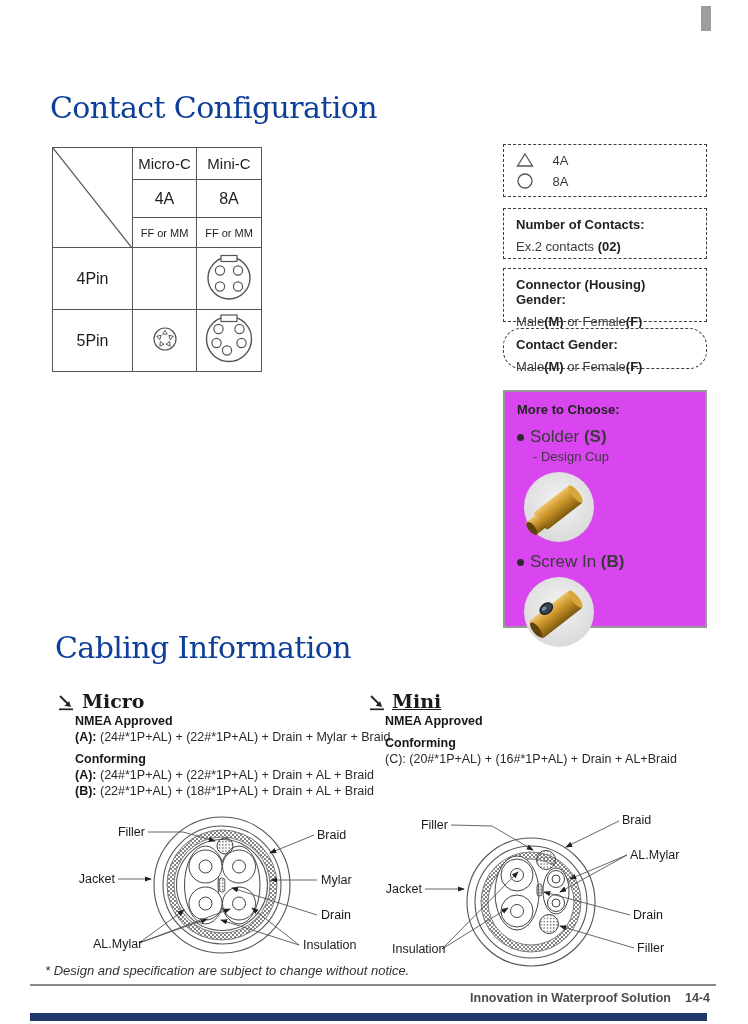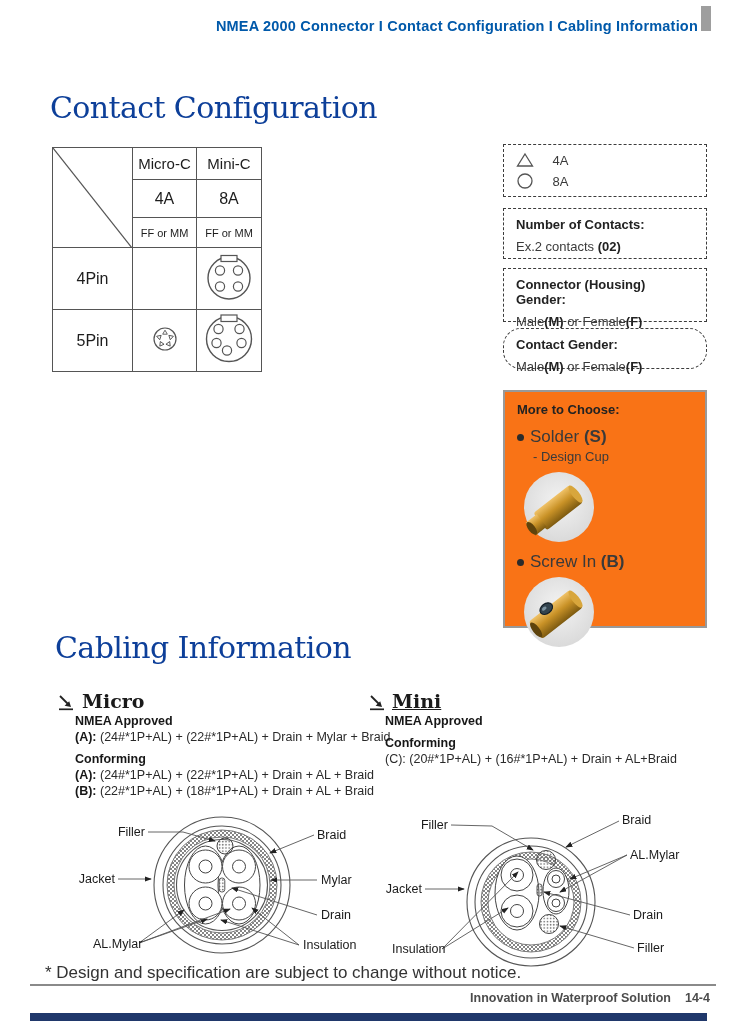--- a/index.html
+++ b/index.html
@@ -20,46 +20,45 @@
   .t-series{font-size:15px;color:#1d1d1d;}
   .t-amp{font-size:16px;color:#1d1d1d;}
   .t-ff{font-size:11px;color:#1d1d1d;}
   .t-pin{font-size:16px;color:#1d1d1d;}
   
   .dashbox{border:1.5px dashed #3c3c3c;box-sizing:border-box;padding:8px 12px 6px 12px;background:#fff;}
   .dashbox .bx-title{font-size:13px;font-weight:bold;color:#222;margin-bottom:7px;}
   .dashbox .bx-body{font-size:13px;color:#3a3a3a;}
   .bx-body b{color:#222;}
   
-  #more-box{border:2px solid #999;box-sizing:border-box;padding:10px 12px;background:#f97316;}
+  #more-box{border:2px solid #999;box-sizing:border-box;padding:10px 12px;background:#d946ef;}
   #more-box .bx-title{font-size:13px;font-weight:bold;color:#222;margin-bottom:10px;}
   .bullet-line{font-size:17px;color:#3a3a3a;margin:4px 0 2px 0;}
   .bullet-dot{display:inline-block;width:7px;height:7px;border-radius:50%;background:#2b2b2b;
               margin-right:6px;vertical-align:1px;}
   .sub-line{font-size:13px;color:#3a3a3a;margin:1px 0 4px 16px;}
   .pin-img{display:block;margin:2px 0 6px 4px;}
   
   .cable-name{font-family:"DejaVu Serif",serif;font-weight:bold;font-size:19px;color:#1a1a1a;}
   .spec-title{font-size:12.5px;font-weight:bold;color:#171717;margin-top:8px;}
   .spec-line{font-size:12.5px;color:#2a2a2a;margin-top:2px;white-space:nowrap;}
   .spec-line b{color:#171717;}
   
-  #foot-note{font-size:17px;color:#333;}
+  #foot-note{font-size:13px;color:#333;font-style:italic;}
   #foot-rule{height:2px;background:#8a8a8a;}
   #foot-brand{font-size:12.5px;font-weight:bold;color:#4c4c4c;}
   #foot-brand .pg{margin-left:14px;}
   #bottom-bar{background:#20386b;}
   svg text{font-family:"Liberation Sans",sans-serif;font-size:12.5px;fill:#1a1a1a;}
 </style>
 </head>
 <body>
 
 <div id="page">
 
-  <div class="abs" id="hdr-title">NMEA 2000 Connector I Contact Configuration I Cabling Information</div>
   <div class="abs" id="hdr-mark"></div>
 
   <div class="abs sec-title" style="left:50px;top:90px;">Contact Configuration</div>
 
   <table class="cfg abs" style="left:52px;top:147px;">
     <tbody>
         <tr style="height:32px;padding-left:28px;">
       <td class="diag" rowspan="3" style="width:79px;">
         <svg viewBox="0 0 79 100" preserveAspectRatio="none" width="79" height="100">
           <line x1="0" y1="0" x2="79" y2="100" stroke="#555" stroke-width="1.2"></line>

